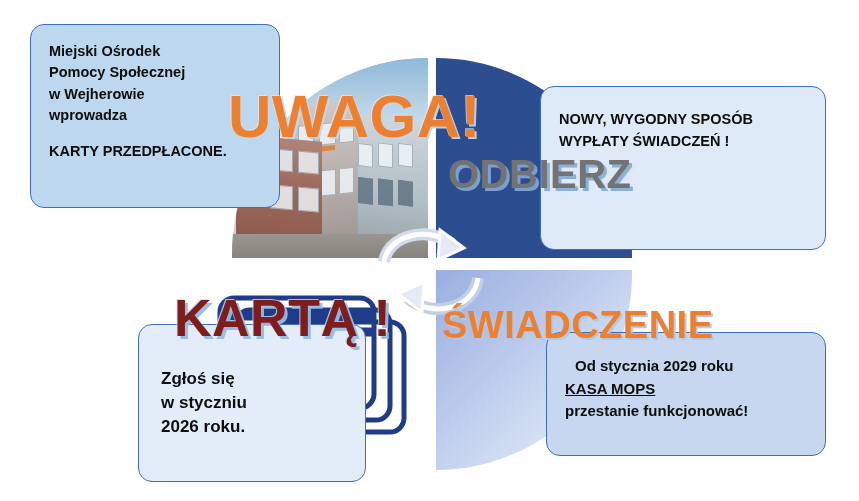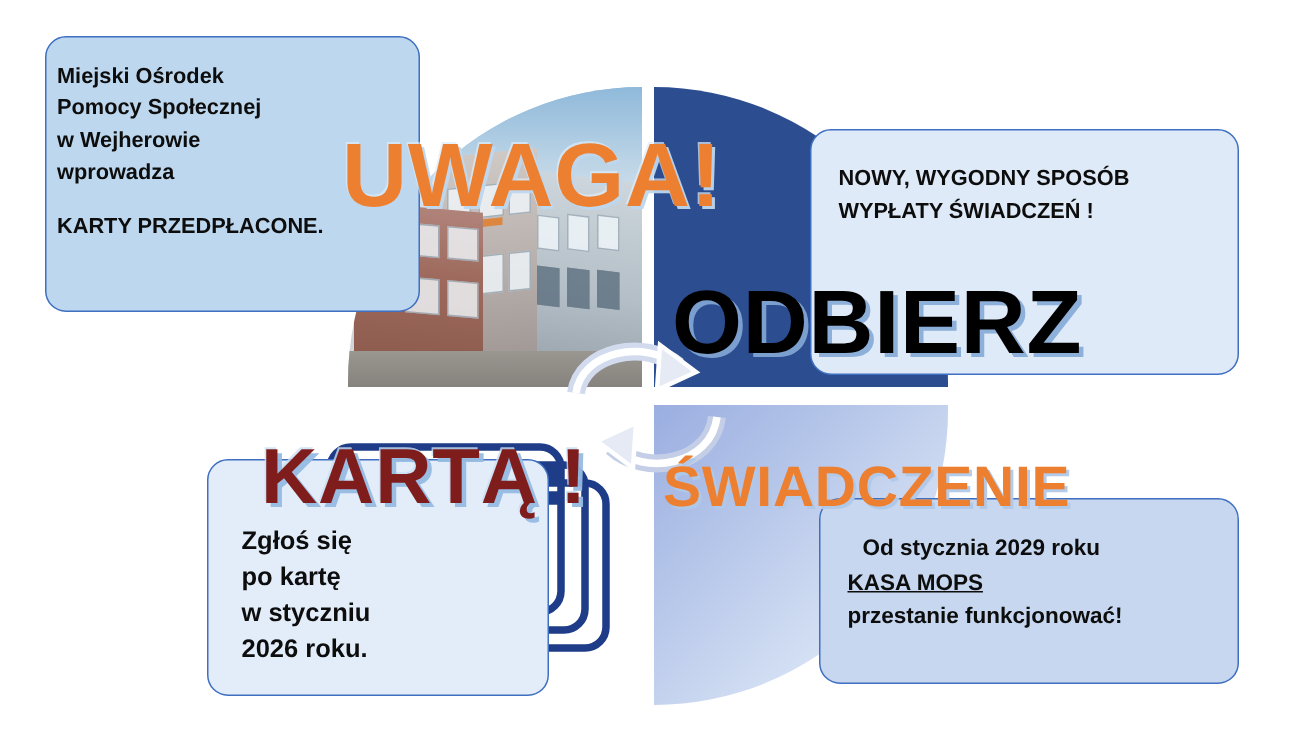--- a/index.html
+++ b/index.html
@@ -98,34 +98,34 @@
     border-radius: 14px;
     padding: 14px 16px;
     font-weight: bold;
     color: #0d0d0d;
   }
   #box-intro {
     left: 30px; top: 24px; width: 250px; height: 184px;
     background: #bdd7ee;
     font-size: 14.5px;
     line-height: 1.48;
-    padding: 16px 7px;
+    padding: 16px 18px;
   }
   #box-intro .gap { display: block; height: 14px; }
 
   #box-new {
     left: 540px; top: 86px; width: 286px; height: 164px;
     background: #dfeaf8;
     font-size: 14.5px;
     line-height: 1.5;
     padding: 22px 18px;
   }
 
   #box-apply {
-    left: 138px; top: 306px; width: 228px; height: 158px;
+    left: 138px; top: 324px; width: 228px; height: 158px;
     background: #e3edfa;
     font-size: 17px;
     line-height: 1.42;
     padding: 42px 20px 14px 22px;
   }
 
   #box-cash {
     left: 546px; top: 332px; width: 280px; height: 124px;
     background: #c6d7ef;
     font-size: 15px;
@@ -141,23 +141,23 @@
     letter-spacing: 0.5px;
     white-space: nowrap;
   }
   #word-uwaga {
     left: 228px; top: 82px;
     font-size: 60px;
     color: #ed8030;
     text-shadow: 2px 2px 0 rgba(190,215,238,.95), -1px -1px 0 rgba(222,236,248,.7);
   }
   #word-odbierz {
-    left: 448px; top: 180px;
-    font-size: 60px;
-    color: #000000;
+    left: 448px; top: 152px;
+    font-size: 40px;
+    color: #737373;
     text-shadow: 3px 3px 0 rgba(132,170,215,.9);
   }
   #word-karta {
     left: 174px; top: 288px;
     font-size: 52px;
     color: #7f1d1d;
     text-shadow: 3px 3px 0 rgba(150,186,226,.95), -1px -1px 0 rgba(200,222,243,.8);
   }
   #word-swiadczenie {
     left: 442px; top: 304px;
@@ -268,21 +268,20 @@
     <div>KARTY PRZEDPŁACONE.</div>
   </div>
 
   <div class="tbox" id="box-new">
     <div>NOWY, WYGODNY SPOSÓB</div>
     <div>WYPŁATY ŚWIADCZEŃ !</div>
   </div>
 
   <div class="tbox" id="box-apply">
     <div>Zgłoś się</div>
-    <div>po kartę</div>
     <div>w styczniu</div>
     <div>2026 roku.</div>
   </div>
 
   <div class="tbox" id="box-cash">
     <div style="padding-left:10px">Od stycznia 2029 roku</div>
     <div class="u" style="display:inline-block">KASA MOPS</div>
     <div>przestanie funkcjonować!</div>
   </div>
 

